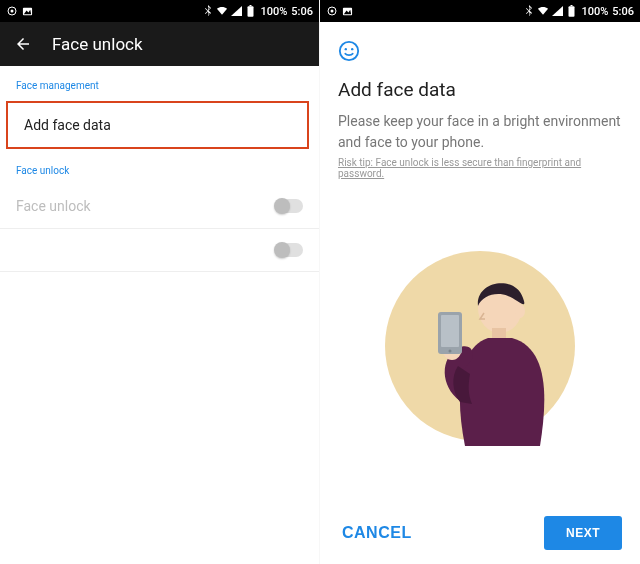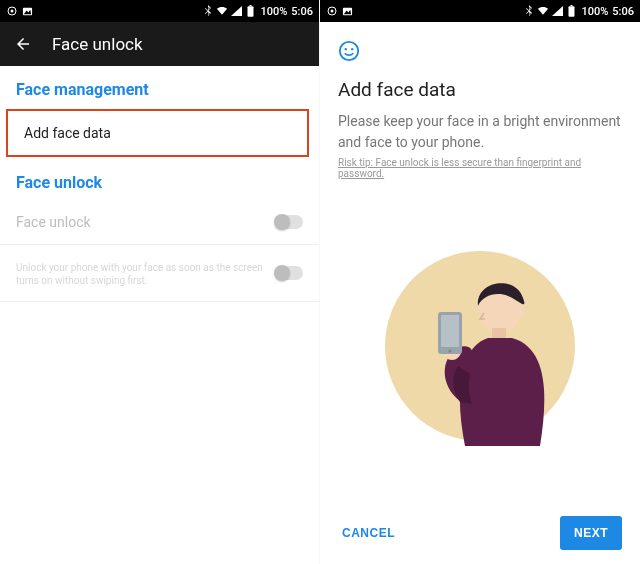--- a/index.html
+++ b/index.html
@@ -46,22 +46,22 @@
     align-items: center;
     padding: 0 14px;
   }
   .back-arrow { display: inline-flex; margin-right: 20px; }
   .title-txt { font-size: 17px; font-weight: 400; color: #fff; }
 
   
   .content { flex: 1; padding: 0; overflow: hidden; }
   .section-header {
     color: #1e88e5;
-    font-size: 16px;
-    font-weight: 700;
+    font-size: 10px;
+    font-weight: 400;
     padding: 14px 16px 8px 16px;
   }
   .row {
     padding: 14px 16px;
     font-size: 14px;
     color: #212121;
     border-bottom: 1px solid #eee;
     display: flex;
     align-items: center;
   }
@@ -127,38 +127,38 @@
     align-items: center;
     justify-content: center;
   }
   .footer {
     display: flex;
     justify-content: space-between;
     align-items: center;
     padding: 14px 18px;
   }
   .btn-flat {
-    font-size: 12px;
+    font-size: 16px;
     font-weight: 600;
     color: #1e88e5;
     letter-spacing: 0.5px;
     background: none;
     border: none;
     cursor: pointer;
     padding: 8px 4px;
   }
   .btn-raised {
     font-size: 12px;
     font-weight: 600;
     color: #fff;
     background: #1e88e5;
     border: none;
     border-radius: 3px;
     letter-spacing: 0.5px;
-    padding: 10px 14px;
+    padding: 10px 22px;
     cursor: pointer;
   }
 </style>
 </head>
 <body>
 
 <div class="phone left">
 
   <div class="statusbar">
     <div class="status-left">
@@ -229,21 +229,20 @@
         <span class="row-title">Face unlock</span>
       </div>
       <div class="toggle">
         <div class="track"></div>
           <div class="knob"></div>
       </div>
     </div>
 
     <div class="row disabled">
       <div class="row-txts">
-        <span class="row-sub">Unlock your phone with your face as soon as the screen turns on without swiping first.</span>
       </div>
       <div class="toggle">
         <div class="track"></div>
           <div class="knob"></div>
       </div>
     </div>
   </div>
 </div>
 
 <div class="phone">

